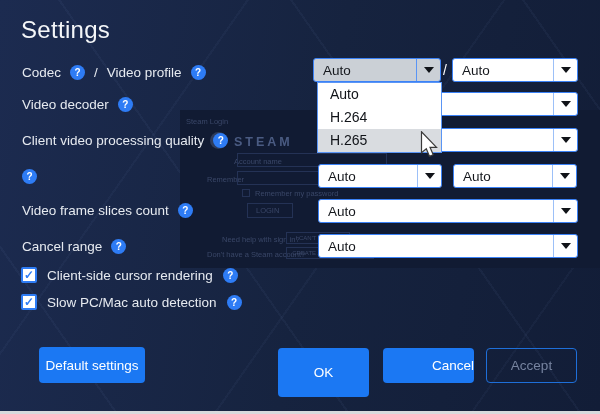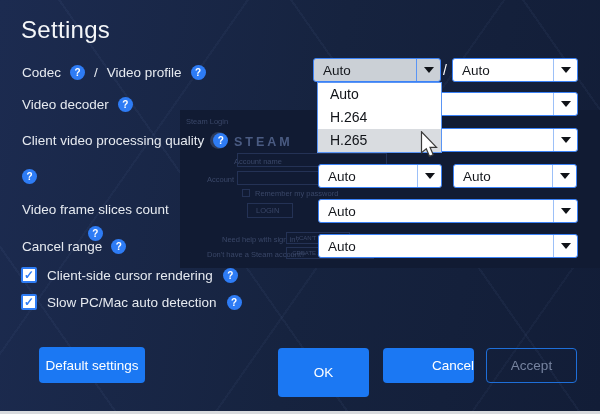--- a/index.html
+++ b/index.html
@@ -28,21 +28,21 @@
   .bw-helptxt { left:42px; top:125px; }
   .bw-helpbtn { left:106px; top:122px; width:64px; height:12px; font-size:6px; text-align:center; line-height:11px; }
   .bw-signtxt { left:27px; top:140px; }
   .bw-signbtn { left:106px; top:137px; width:88px; height:12px; font-size:6px; text-align:center; line-height:11px; }
 
   .panel { position:absolute; inset:0; z-index:2; }
   h1.title { position:absolute; left:21px; top:16px; font-size:24px; font-weight:400;
     color:#f4f6f8; letter-spacing:0.3px; }
 
   .lrow { position:absolute; left:22px; height:17px; display:flex; align-items:center; gap:9px; }
-  .lr1{top:64px;} .lr2{top:96px;} .lr3{top:132px;} .lr4{top:168px;} .lr5{top:202px;flex-direction:column;} .lr6{top:238px;}
+  .lr1{top:64px;} .lr2{top:96px;} .lr3{top:132px;} .lr4{top:168px;} .lr5{top:202px;} .lr6{top:238px;}
   .lbl { color:#e6eaf0; font-size:13.5px; white-space:nowrap; }
   .help { display:inline-flex; width:15px; height:15px; border-radius:50%; background:#2e7cf5;
     color:#fff; font-size:10px; font-weight:bold; align-items:center; justify-content:center; flex:0 0 auto; }
 
   .dd { position:absolute; height:24px; background:#fff; border:1px solid #3b82f7;
     border-radius:3px; display:flex; z-index:3; }
   .ddv { flex:1; display:flex; align-items:center; padding-left:9px; font-size:13.5px; color:#15181d; overflow:hidden; }
   .dda { width:24px; border-left:1px solid #9cc0f8; display:flex; align-items:center; justify-content:center; }
   .tri { width:0; height:0; border-left:5px solid transparent; border-right:5px solid transparent; border-top:6px solid #101318; }
   .dd.open { background:#cbd0d6; } .dd.open .dda { border-left-color:#5a95f5; }
@@ -85,21 +85,21 @@
 
 <div class="screen">
   <div class="pattern"></div>
 
   <div class="bgwin">
     <span class="t bw-title">Steam Login</span>
     <span class="bw-logo"></span>
     <span class="bw-brand">STEAM</span>
     <span class="t bw-account">Account name</span>
     <span class="bw-box bw-in1"></span>
-    <span class="t bw-pass">Account</span>
+    <span class="t bw-pass">Remember</span>
     <span class="bw-box bw-in2"></span>
     <span class="bw-box bw-rembox"></span>
     <span class="t bw-rem">Remember my password</span>
     <span class="bw-box bw-loginbox"></span>
     <span class="t bw-login">LOGIN</span>
     <span class="t bw-helptxt">Need help with sign in?</span>
     <span class="bw-box bw-helpbtn">I CAN'T SIGN IN</span>
     <span class="t bw-signtxt">Don't have a Steam account?</span>
     <span class="bw-box bw-signbtn">CREATE A NEW ACCOUNT</span>
   </div>

